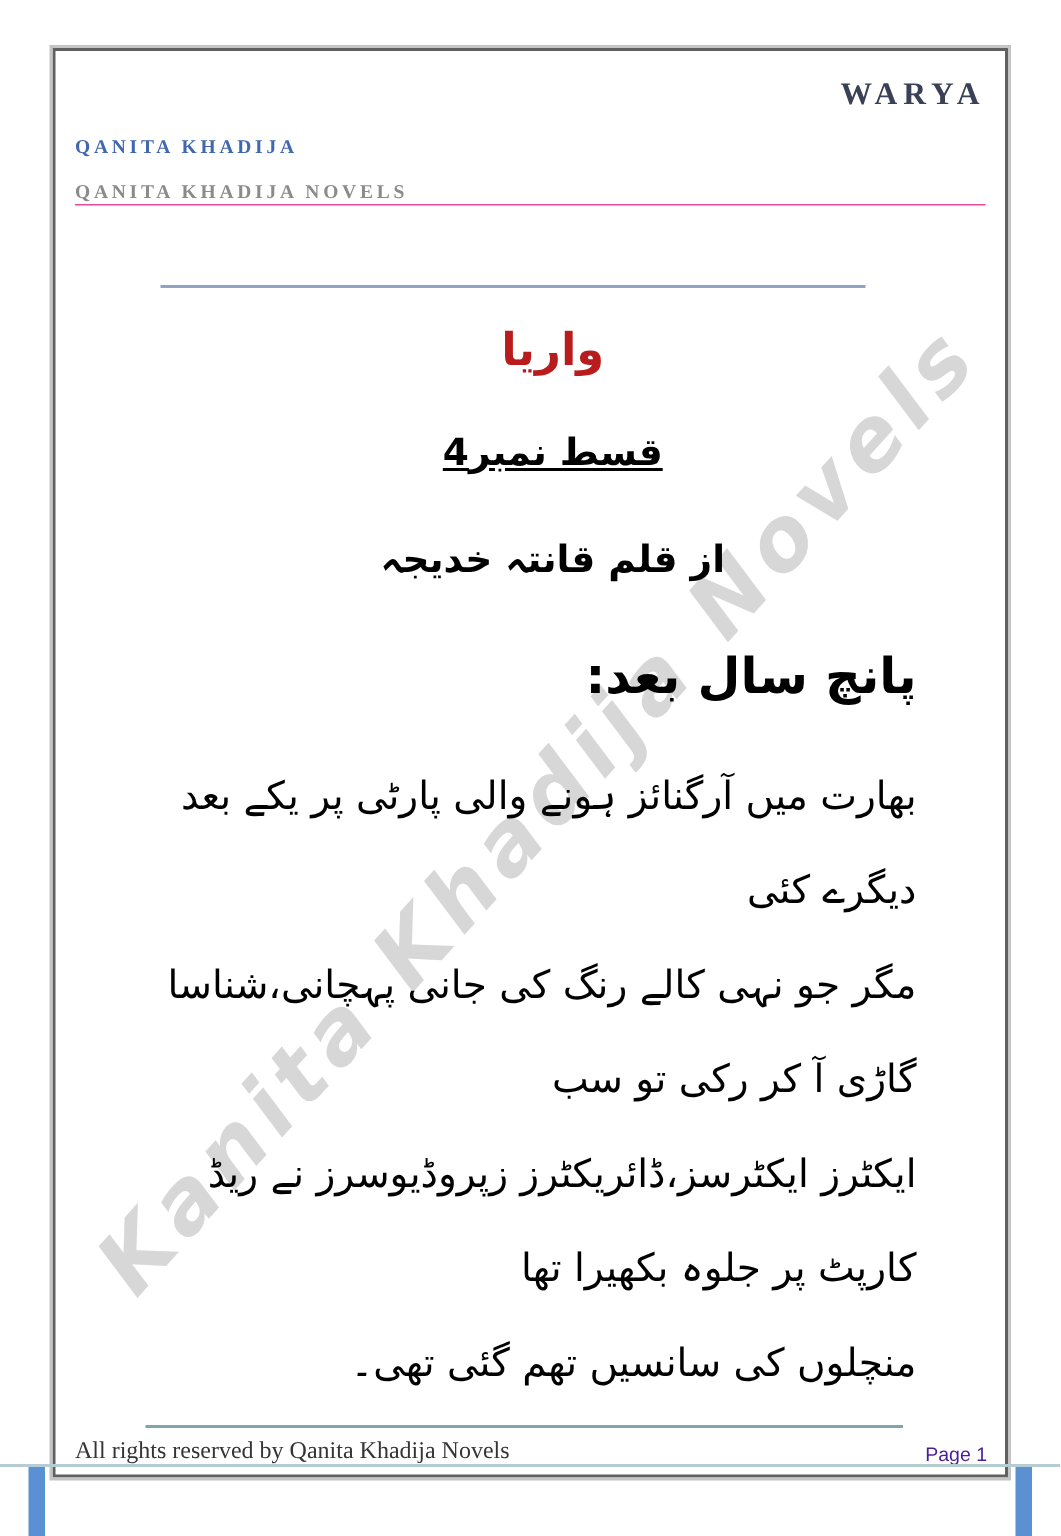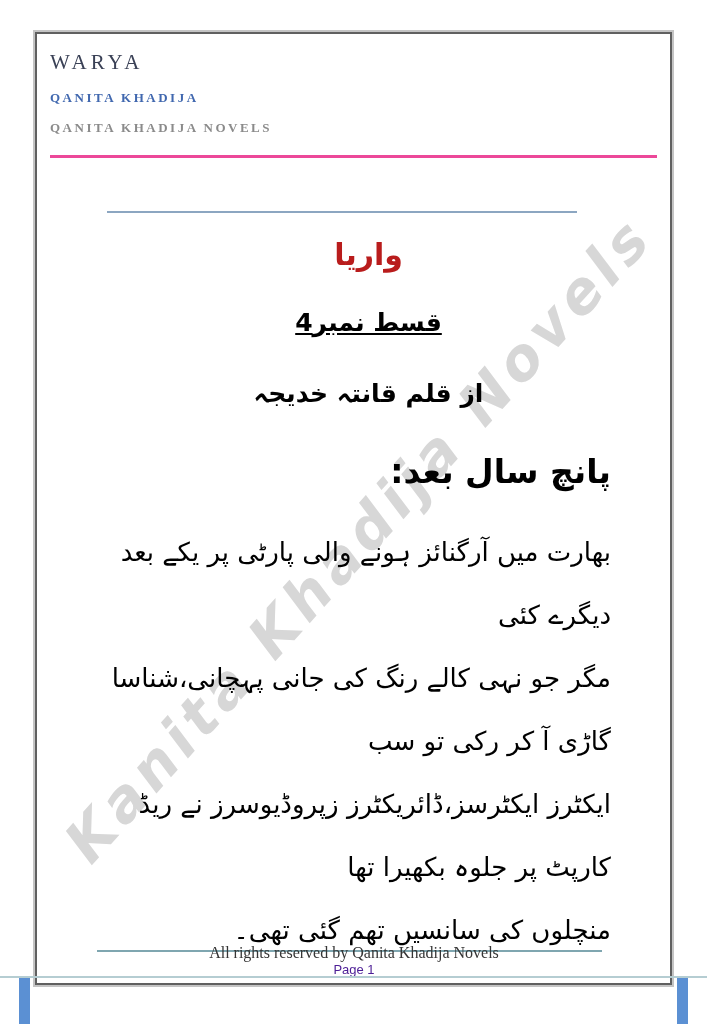--- a/index.html
+++ b/index.html
@@ -28,32 +28,32 @@
   .watermark{
     position:absolute;left:-90px;top:495px;width:780px;z-index:0;
     text-align:center;white-space:nowrap;
     transform:rotate(-48deg);transform-origin:center;
     font-family:"DejaVu Sans",sans-serif;font-style:italic;font-weight:700;
     font-size:58px;letter-spacing:6px;color:var(--watermark,#d7d7d7);
     pointer-events:none;user-select:none;
   }
   
   .site-title{
-    font-family:"Liberation Serif",serif;font-weight:400;
-    font-size:21px;letter-spacing:4px;color:var(--title-dark,#3a4156);
+    font-family:"Liberation Serif",serif;font-weight:700;
+    font-size:21px;letter-spacing:4px;color:var(--title-dark,#3a4156);text-align:right;
   }
   .site-author{
     margin-top:15px;font-family:"Liberation Serif",serif;font-weight:700;
     font-size:13px;letter-spacing:2.5px;color:var(--accent-blue,#4168af);
   }
   .site-tag{
-    margin-top:14px;padding-bottom:19px;
+    margin-top:14px;padding-bottom:0;
     font-family:"Liberation Serif",serif;font-weight:700;
     font-size:13px;letter-spacing:2.5px;color:var(--tag-gray,#8b8b8b);
-    border-bottom:3px solid #ec4899;
+    border-bottom:1px solid #ec4899;
   }
   
   .rule-top{
     margin:53px 80px 0 57px;height:0;
     border-top:2px solid var(--steel-rule,#8ca6c1);
   }
   .article{direction:rtl;}
   .h-title{
     text-align:center;margin:24px 55px 0 85px;
     font-family:"DejaVu Sans",sans-serif;font-weight:700;
@@ -76,21 +76,21 @@
   .lead-line{margin-top:44px;font-size:33px;font-weight:700;}
   .para{margin-top:30px;}
   .para .line{font-size:26px;line-height:63px;font-weight:400;}
   
   .footer-rule{
     position:absolute;left:60px;right:68px;bottom:31px;height:0;
     border-top:2px solid var(--footer-rule,#7fa6b0);
   }
   .footer-row{
     position:absolute;left:13px;right:12px;bottom:6px;
-    display:flex;justify-content:space-between;align-items:center;flex-direction:column;
+    display:flex;justify-content:space-between;align-items:flex-end;
   }
   .footer-rights{
     font-family:"Liberation Serif",serif;font-size:16px;color:#353535;
   }
   .footer-page{
     font-family:"Liberation Sans",sans-serif;font-size:13px;color:#4c1d95;
   }
   
   .bottom-line{
     position:absolute;left:0;top:976px;width:707px;height:2px;

